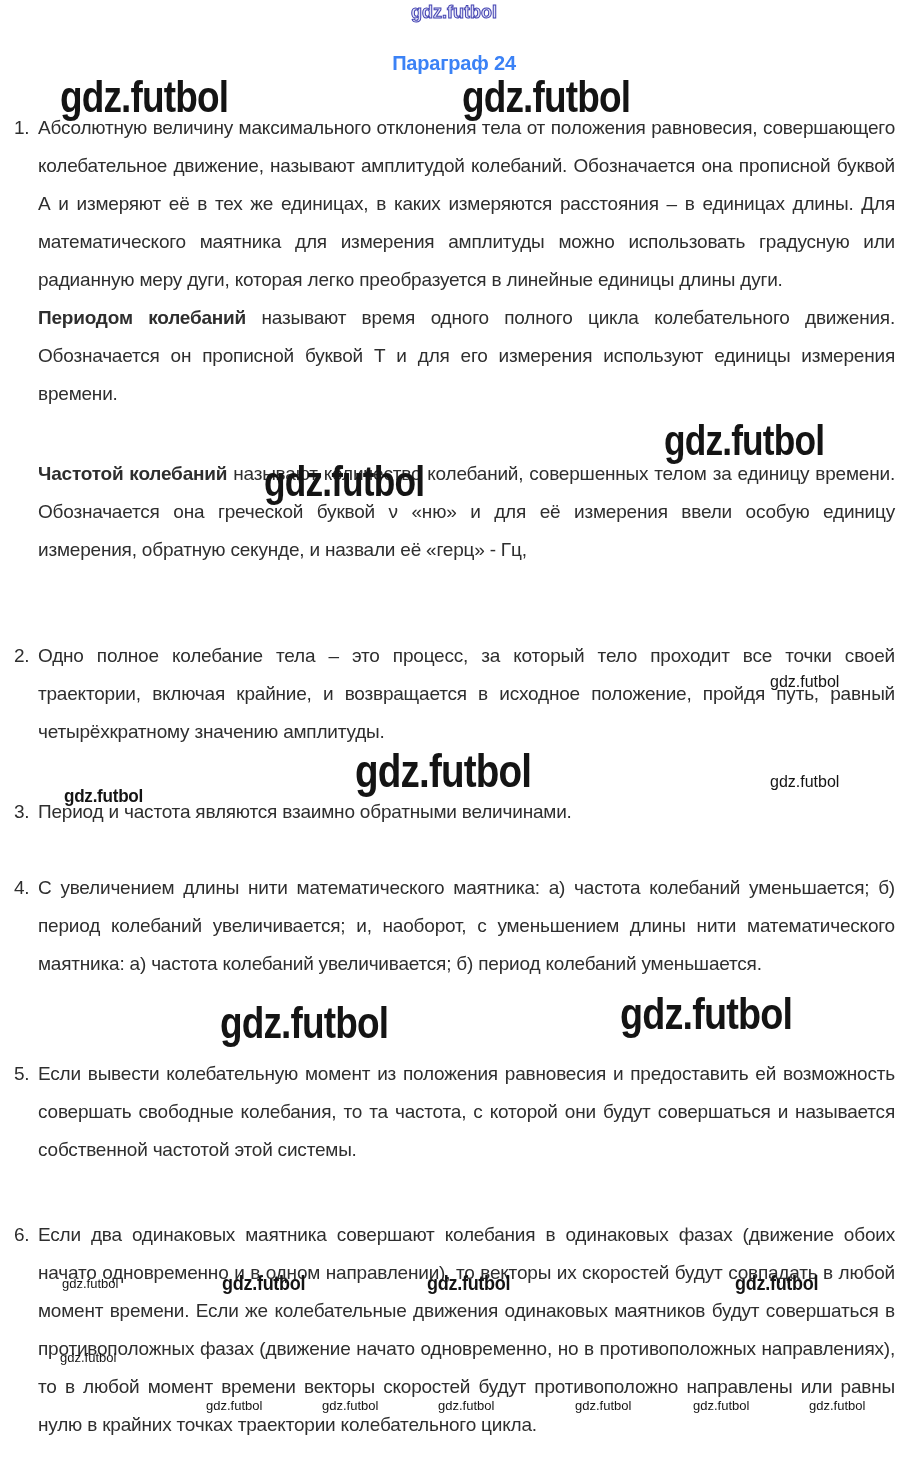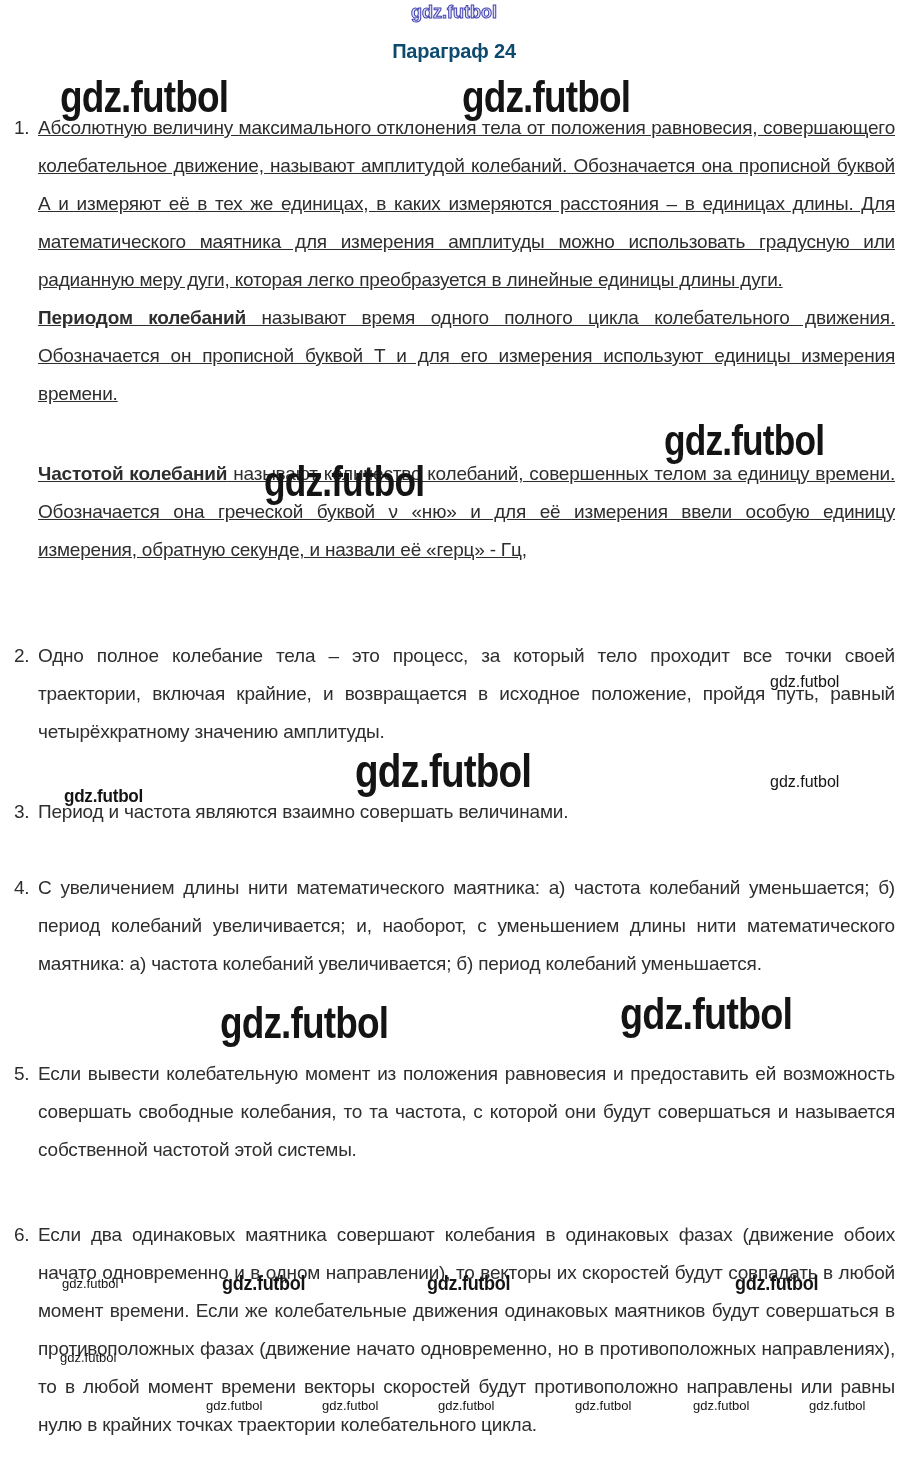--- a/index.html
+++ b/index.html
@@ -5,33 +5,33 @@
   html, body { margin:0; padding:0; }
   body {
     width:908px; height:1483px;
     background:#ffffff;
     position:relative;
     overflow:hidden;
     font-family:"Liberation Sans", sans-serif;
     color:#2e2e2e;
   }
   .heading {
-    position:absolute; top:40px; left:0; width:908px;
+    position:absolute; top:52px; left:0; width:908px;
     text-align:center;
-    font-size:20px; font-weight:700; color:#0c4a6e;
+    font-size:20px; font-weight:700; color:#3b82f6;
     letter-spacing:-0.2px;
   }
   .item {
     position:absolute; left:14px; width:881px;
     display:flex;
     font-size:19px; line-height:38px; letter-spacing:-0.2px;
   }
   .num { flex:0 0 24px; }
   .body { flex:1; text-align:justify; }
-  .sub { text-align:justify;text-decoration:underline; }
+  .sub { text-align:justify; }
   .gap-top { margin-top:42px; }
   .lead { font-weight:700; }
   
   .wm {
     position:absolute; white-space:nowrap;
     color:#141414; z-index:3;
   }
   .wm-big {
     font-weight:700; letter-spacing:-1px;
     transform:scaleX(0.84); transform-origin:left top;
@@ -89,21 +89,21 @@
   </div>
 </div>
 
 <div class="item" id="item2" style="top:637px;">
   <span class="num">2.</span>
   <div class="body">Одно полное колебание тела – это процесс, за который тело проходит все точки своей траектории, включая крайние, и возвращается в исходное положение, пройдя путь, равный четырёхкратному значению амплитуды.</div>
 </div>
 
 <div class="item" id="item3" style="top:793px;">
   <span class="num">3.</span>
-  <div class="body">Период и частота являются взаимно совершать величинами.</div>
+  <div class="body">Период и частота являются взаимно обратными величинами.</div>
 </div>
 
 <div class="item" id="item4" style="top:869px;">
   <span class="num">4.</span>
   <div class="body">С увеличением длины нити математического маятника: а) частота колебаний уменьшается; б) период колебаний увеличивается; и, наоборот, с уменьшением длины нити математического маятника: а) частота колебаний увеличивается; б) период колебаний уменьшается.</div>
 </div>
 
 <div class="item" id="item5" style="top:1055px;">
   <span class="num">5.</span>
   <div class="body">Если вывести колебательную момент из положения равновесия и предоставить ей возможность совершать свободные колебания, то та частота, с которой они будут совершаться и называется собственной частотой этой системы.</div>

